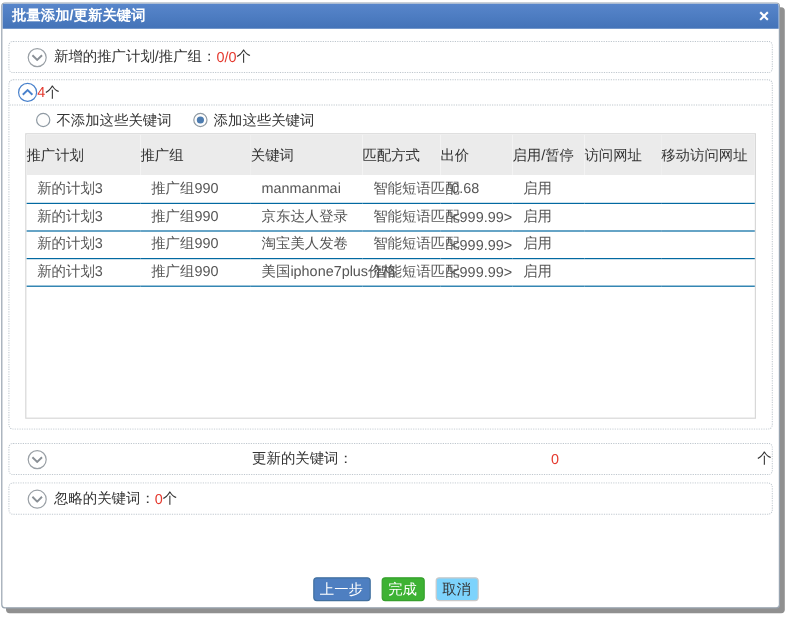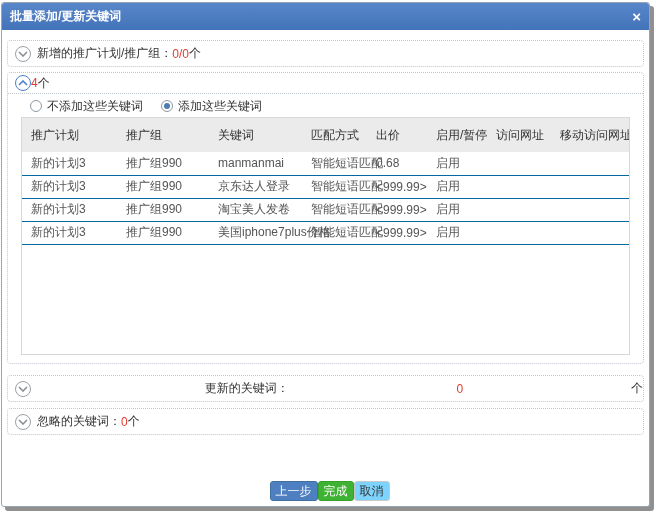--- a/index.html
+++ b/index.html
@@ -3,30 +3,30 @@
 <meta charset="utf-8">
 <style>
   * { margin:0; padding:0; box-sizing:border-box; }
   html,body { width:656px; height:514px; background:#fff; overflow:hidden;
     font-family:"Liberation Sans","DejaVu Sans",sans-serif; font-size:12px; color:#333; }
 
   .dialog { position:absolute; left:1px; top:2px; width:649px; height:505px;
     background:#fff; border:1px solid #98a4b0; border-radius:3px;
     box-shadow:4px 4px 0 rgba(125,125,125,.85); overflow:hidden; }
 
-  .titlebar { height:27px; background:linear-gradient(var(--titlebar-light,#5886cb), var(--titlebar-dark,#4373b8));
+  .titlebar { height:21px; background:linear-gradient(var(--titlebar-light,#5886cb), var(--titlebar-dark,#4373b8));
     display:flex; align-items:center; padding:0 8px; border-radius:2px 2px 0 0; }
   .titlebar .title { color:#fff; font-weight:bold; font-size:12px; }
   .titlebar .close { margin-left:auto; color:#fff; font-size:15px; line-height:15px;
     cursor:pointer; font-weight:bold; }
 
   .subtitle { margin:10px 0 0 9px; color:#333; }
 
   .section { margin:0 5px; border:1px dotted #bfc7ce; border-radius:4px; }
-  .sec-collapsed { height:27px; display:flex; align-items:center; padding-left:7px; }
+  .sec-collapsed { height:27px; display:flex; align-items:center; padding-left:15px; }
   .sec1 { margin-top:10px; }
   .sec2 { margin-top:5px; padding-bottom:8px; }
   .sec3 { margin-top:11px;justify-content:space-between; }
   .sec4 { margin-top:6px; }
 
   .sec-header { height:21px; display:flex; align-items:center; padding-left:7px;
     border-bottom:1px dotted #bfc7ce; }
   .sec-label { margin-left:6px; color:#333; }
   .sec-count { color:var(--count-red,#e5392e); }
   .sec-suffix { color:#333; }
@@ -43,26 +43,26 @@
     background:#fdfdfd; margin-right:5px; position:relative; flex:0 0 auto; }
   .radio.checked .dot::after { content:""; position:absolute; left:2px; top:2px;
     width:6px; height:6px; border-radius:50%; background:#4d7cb0; }
   .radio .rlabel { color:#333; }
 
   .table-wrap { margin:0 13px; height:238px; border:1px solid #d8d8d8; background:#fff; overflow:hidden; }
   table { border-collapse:collapse; table-layout:fixed; width:621px; }
   col.c1{width:95px} col.c2{width:92px} col.c3{width:93px} col.c4{width:65px}
   col.c5{width:60px} col.c6{width:60px} col.c7{width:64px} col.c8{width:92px}
   thead th { background:#ebebeb; height:34px; font-weight:normal; text-align:left;
-    padding-left:9px; color:#333; white-space:nowrap; overflow:hidden; }
+    color:#333; white-space:nowrap; overflow:hidden; }
   tbody td { height:23px; border-bottom:1px solid #0369a1; padding-left:9px; color:#555;
     white-space:nowrap; overflow:visible; }
 
   .footer { position:absolute; left:8px; right:0; top:478px; display:flex;
-    justify-content:center; }
+    justify-content:center; gap:9px; }
   .btn { height:20px; line-height:18px; padding:0 5px; border-radius:3px; font-size:12px;
     cursor:pointer; border:1px solid transparent; display:inline-block; }
   .btn-blue { background:var(--btn-blue,#4e7fc1); border-color:#41709f; color:#fff; }
   .btn-green { background:var(--btn-green,#3db233); border-color:#36a02d; color:#fff; }
   .btn-plain { background:#7dd3fc; border-color:#c9c9c9; color:#333; }
 </style>
 </head>
 <body>
 
 <div class="dialog">

